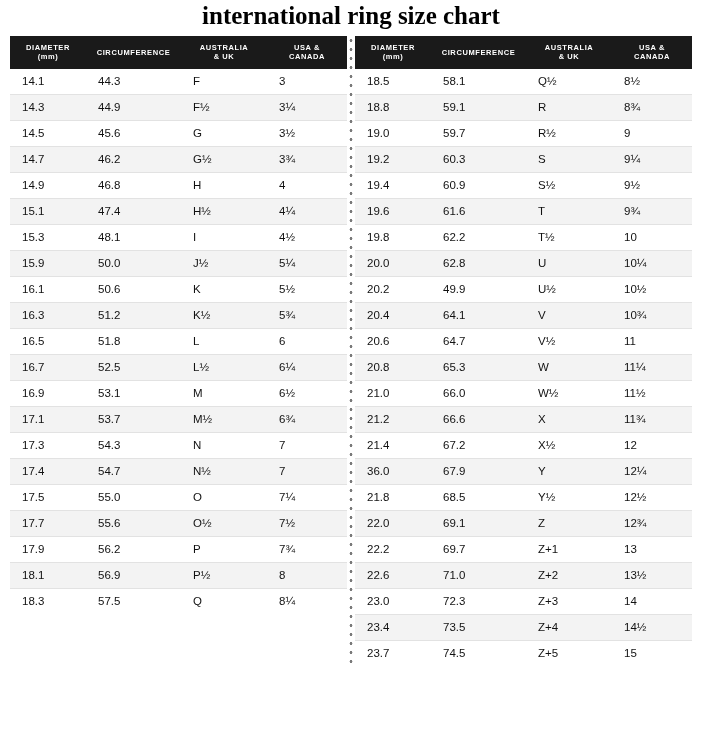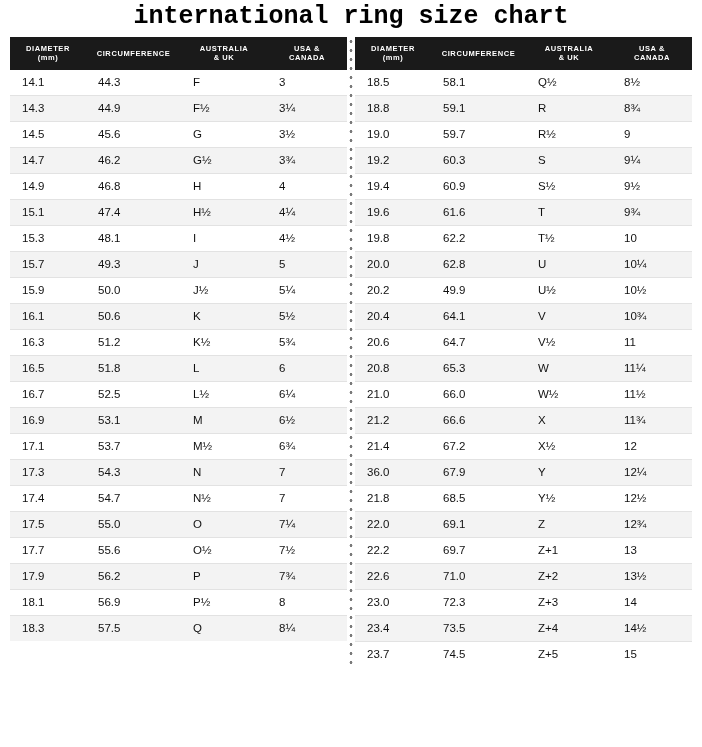--- a/index.html
+++ b/index.html
@@ -13,21 +13,21 @@
     font-family: "Liberation Sans", sans-serif;
     color: #111111;
   }
   .page {
     width: 702px;
     min-height: 747px;
     position: relative;
     background: #ffffff;
   }
   .chart-title {
-    font-family: Liberation Mono, monospace;
+    font-family: Liberation Serif, serif;
     font-weight: bold;
     font-size: 25px;
     text-align: center;
     letter-spacing: 0px;
     padding: 2px 0 6px 0;
     margin: 0;
     color: #000000;
   }
   .tables-wrap {
     display: flex;
@@ -156,26 +156,20 @@
             <td>H½</td>
             <td>4¼</td>
           </tr>
         <tr>
             <td>15.3</td>
             <td>48.1</td>
             <td>I</td>
             <td>4½</td>
           </tr>
         <tr>
-            <td>15.7</td>
-            <td>49.3</td>
-            <td>J</td>
-            <td>5</td>
-          </tr>
-        <tr>
             <td>15.9</td>
             <td>50.0</td>
             <td>J½</td>
             <td>5¼</td>
           </tr>
         <tr>
             <td>16.1</td>
             <td>50.6</td>
             <td>K</td>
             <td>5½</td>

